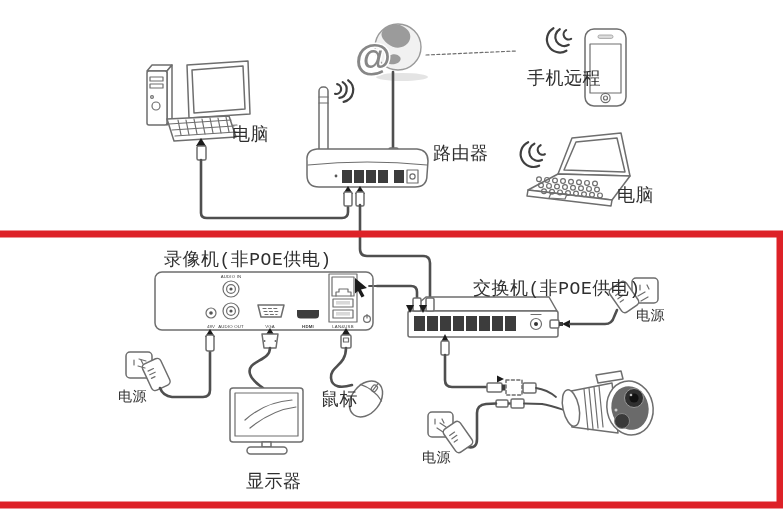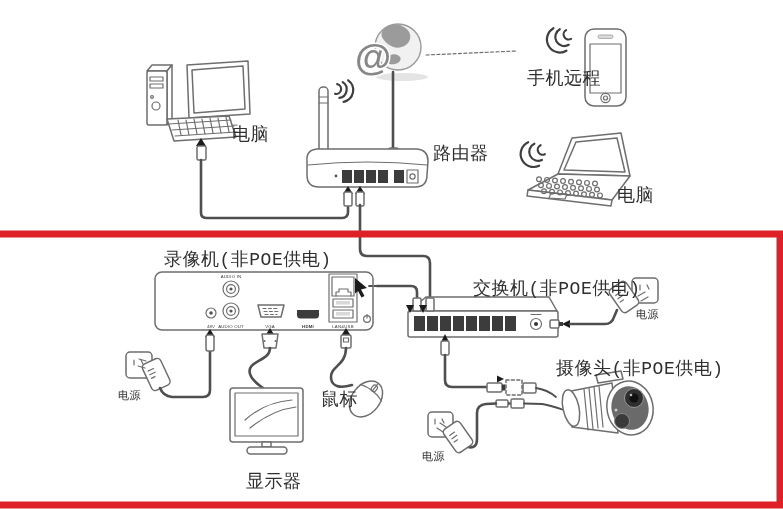--- a/index.html
+++ b/index.html
@@ -2,21 +2,21 @@
 <html style="--frame-red: #dd2127; --line: #6e6e6e; --cable: #4f4f4f; --dark-fill: #3c3c3c; --label-color: #2f2f2f;"><head>
 <meta charset="utf-8">
 <style>
   html,body{margin:0;padding:0;background:#fff;}
   #stage{position:relative;width:783px;height:509px;background:#ffffff;overflow:hidden;
          font-family:"Liberation Sans", sans-serif;}
   #stage svg{position:absolute;left:0;top:0;}
   .lbl{position:absolute;color:var(--label-color,#2f2f2f);font-size:18px;line-height:1.1;
        white-space:nowrap;letter-spacing:0.5px;}
   .lbl.big{font-size:18px;font-family:Liberation Mono, monospace;}
-  .lbl.small{font-size:11px;}
+  .lbl.small{font-size:14px;}
   
   .ln  {fill:#ffffff;stroke:var(--line,#6e6e6e);stroke-width:1.5;stroke-linejoin:round;stroke-linecap:round;}
   .lnt {fill:none;stroke:var(--line,#6e6e6e);stroke-width:1.2;stroke-linejoin:round;stroke-linecap:round;}
   .cab {fill:none;stroke:var(--cable,#4f4f4f);stroke-width:2.6;stroke-linecap:round;stroke-linejoin:round;}
   .cabthin{fill:none;stroke:var(--cable,#4f4f4f);stroke-width:1.8;stroke-linecap:round;}
   .dk  {fill:var(--dark-fill,#3c3c3c);stroke:none;}
   .arw {fill:#1c1c1c;stroke:none;}
   .wifi{fill:none;stroke:#3f3f3f;stroke-width:2.2;stroke-linecap:round;}
   .dash{stroke-dasharray:3 2.4;}
   .ptxt{font-family:"Liberation Sans",sans-serif;font-size:4.3px;fill:#3a3a3a;text-anchor:middle;letter-spacing:.2px;}
@@ -319,19 +319,18 @@
 
   <rect x="-12" y="234" width="792" height="271" fill="none" stroke="var(--frame-red,#dd2127)" stroke-width="7"></rect>
 </svg>
 
   <div class="lbl" style="left:232px;top:125px;">电脑</div>
   <div class="lbl" style="left:433px;top:144px;">路由器</div>
   <div class="lbl" style="left:527px;top:69px;">手机远程</div>
   <div class="lbl" style="left:617px;top:186px;">电脑</div>
   <div class="lbl big" style="left:164px;top:251px;">录像机(非POE供电)</div>
   <div class="lbl big" style="left:446px;top:280px;margin-left:27px;">交换机(非POE供电)</div>
-  <div class="lbl big" style="left:556px;top:360px;">摄像头(非POE供电)</div>
   <div class="lbl small" style="left:118px;top:389px;">电源</div>
   <div class="lbl" style="left:246px;top:472px;">显示器</div>
   <div class="lbl" style="left:321px;top:391px;font-family:Liberation Mono, monospace;">鼠标</div>
   <div class="lbl small" style="left:636px;top:308px;">电源</div>
   <div class="lbl small" style="left:422px;top:450px;">电源</div>
 </div>
 
 </body></html>

